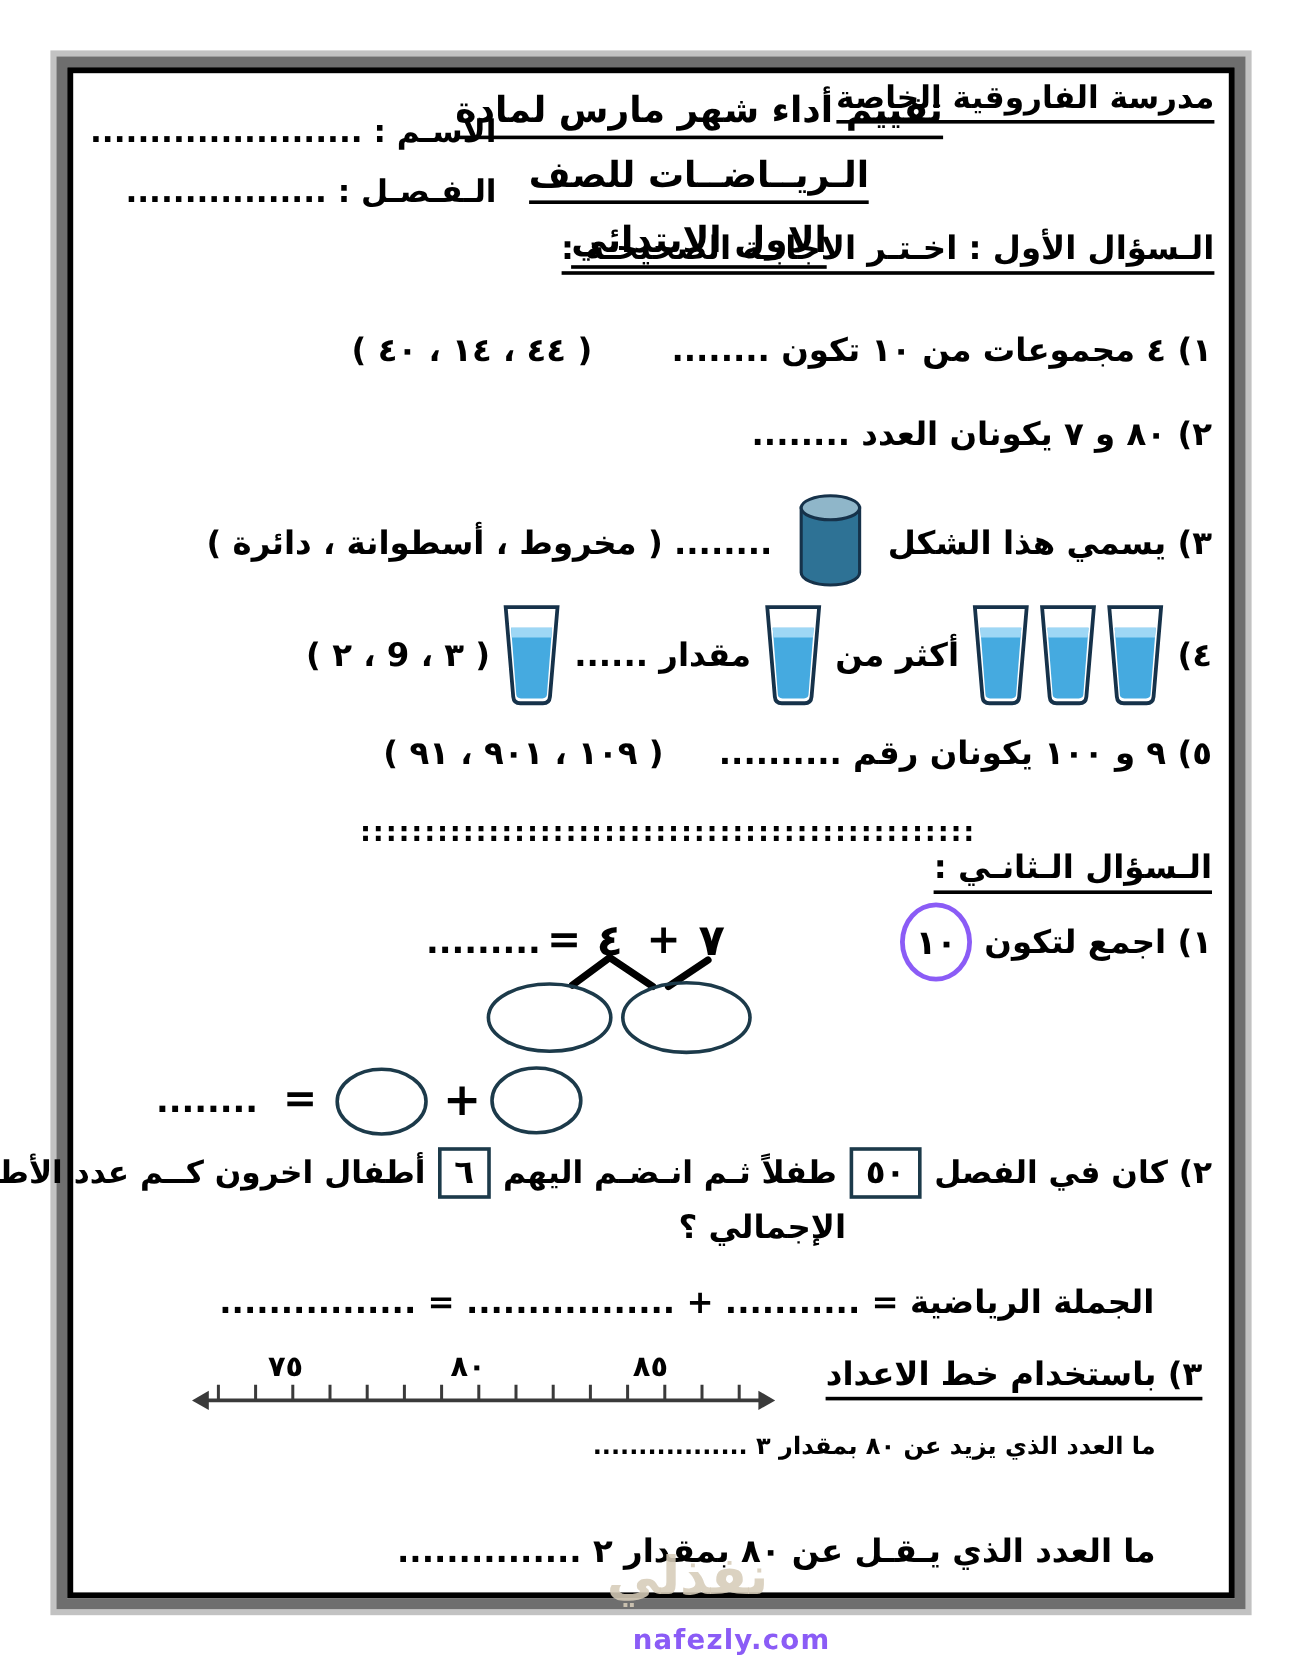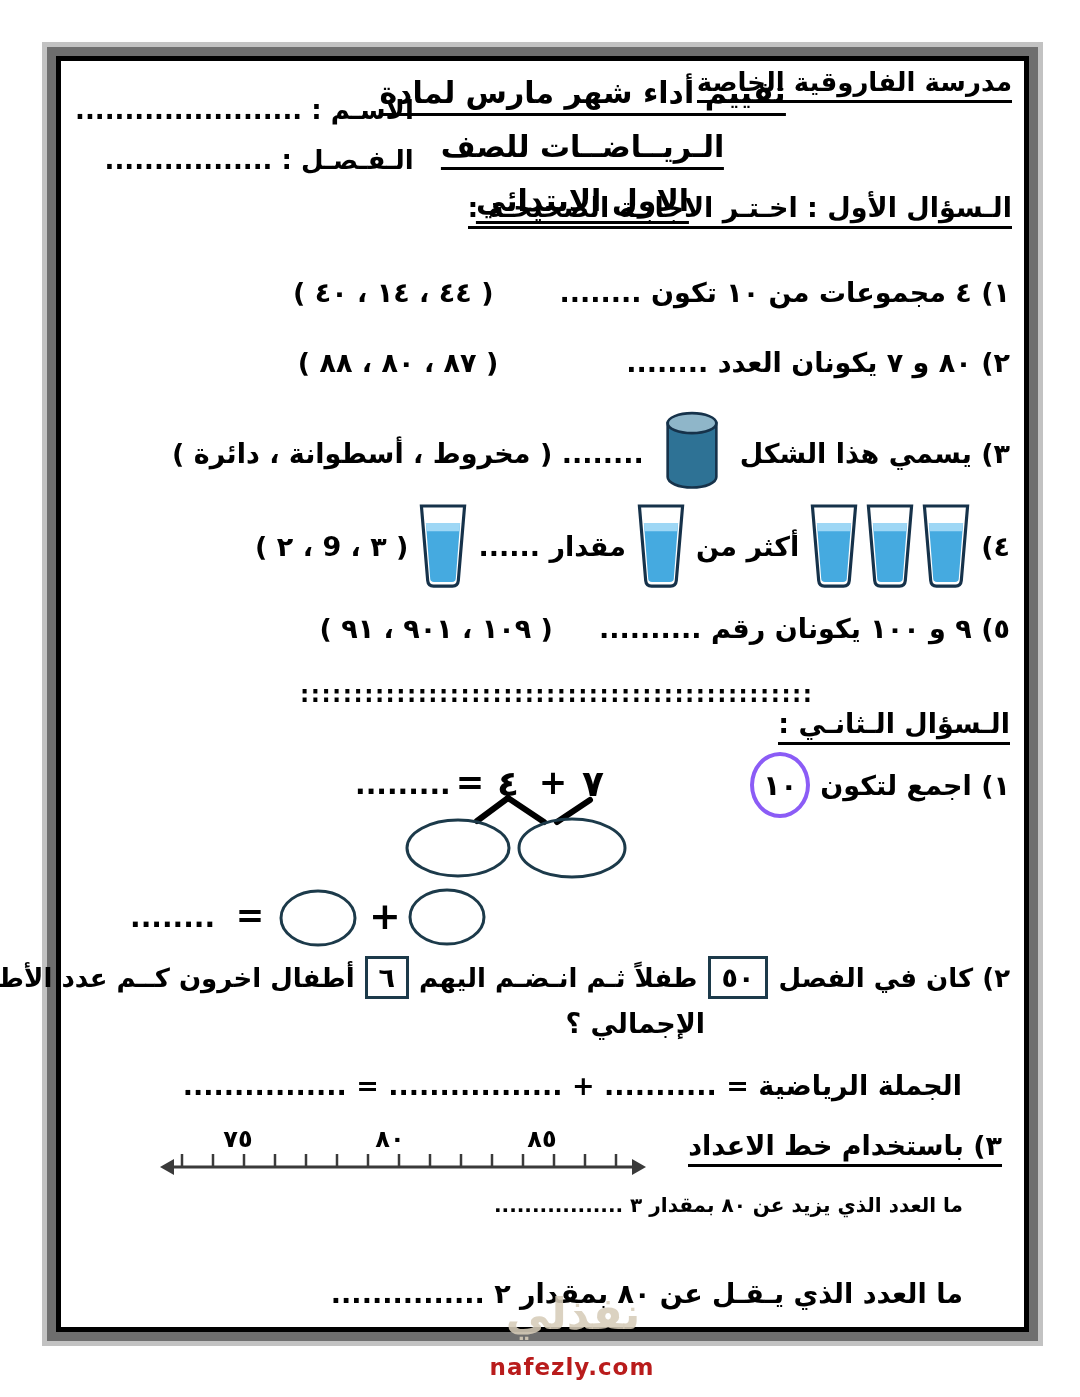--- a/index.html
+++ b/index.html
@@ -55,22 +55,22 @@
   .s2q3-row .title { font-size:27px; white-space:nowrap; }
   .numline { margin-top:10px; }
 
   .bline1 { top:1132px; right:61px; font-size:20px; white-space:nowrap; }
   .bline2 { top:1217px; right:61px; font-size:27px; white-space:nowrap; }
 
   svg text { font-family:"DejaVu Sans", sans-serif; font-weight:700; fill:#000; }
 
   .wm-logo { position:absolute; left:468px; top:1288px; width:210px; text-align:center;
     font-size:44px; color:rgba(214,204,184,0.88); direction:rtl; z-index:5; }
-  .wm-domain { position:absolute; left:452px; top:1354px; width:240px; text-align:center;
-    font-size:23px; letter-spacing:1px; color:#b91c1c; z-index:5; }
+  .wm-domain { position:absolute; left:452px; top:1354px; width:240px; text-align:right;
+    font-size:23px; letter-spacing:1px; color:#8b5cf6; z-index:5; }
 </style>
 </head>
 <body>
 
 <svg width="0" height="0" style="position:absolute">
   <defs>
     <g id="glass-shape">
       <path d="M6 3 L54 3 L47 86 Q46.5 92 40.5 92 L19.5 92 Q13.5 92 13 86 Z" fill="#ffffff" stroke="#16324a" stroke-width="3.5"></path>
       <path d="M11 22 L49 22 L44.2 84 Q44 87.5 40 87.5 L20 87.5 Q16 87.5 15.8 84 Z" fill="#45aae0"></path>
       <path d="M11 22 L49 22 L48.3 31 L11.7 31 Z" fill="#9ed7f5"></path>
@@ -101,21 +101,20 @@
       <span class="u">الـسؤال الأول : اخـتـر الاجابـة الصحيحـة :</span>
     </div>
 
     <div class="abs q-row q1">
       <span class="qtxt">١)  ٤ مجموعات من ١٠ تكون ........</span>
       <span class="qtxt">(  ٤٤ ، ١٤ ، ٤٠  )</span>
     </div>
 
     <div class="abs q-row q2">
       <span class="qtxt">٢)  ٨٠ و ٧ يكونان  العدد ........</span>
-      <span class="qtxt">(  ٨٧  ،  ٨٠  ،  ٨٨  )</span>
     </div>
 
     <div class="abs q-row q3">
       <span class="qtxt">٣)  يسمي هذا الشكل</span>
       <span>
         <svg width="76" height="80" viewBox="0 0 80 92">
           <path d="M12 14 L12 76 A28 12 0 0 0 68 76 L68 14 Z" fill="#2e7295" stroke="#16324a" stroke-width="3"></path>
           <ellipse cx="40" cy="14" rx="28" ry="11.5" fill="#8fb6c9" stroke="#16324a" stroke-width="3"></ellipse>
         </svg>
       </span>

